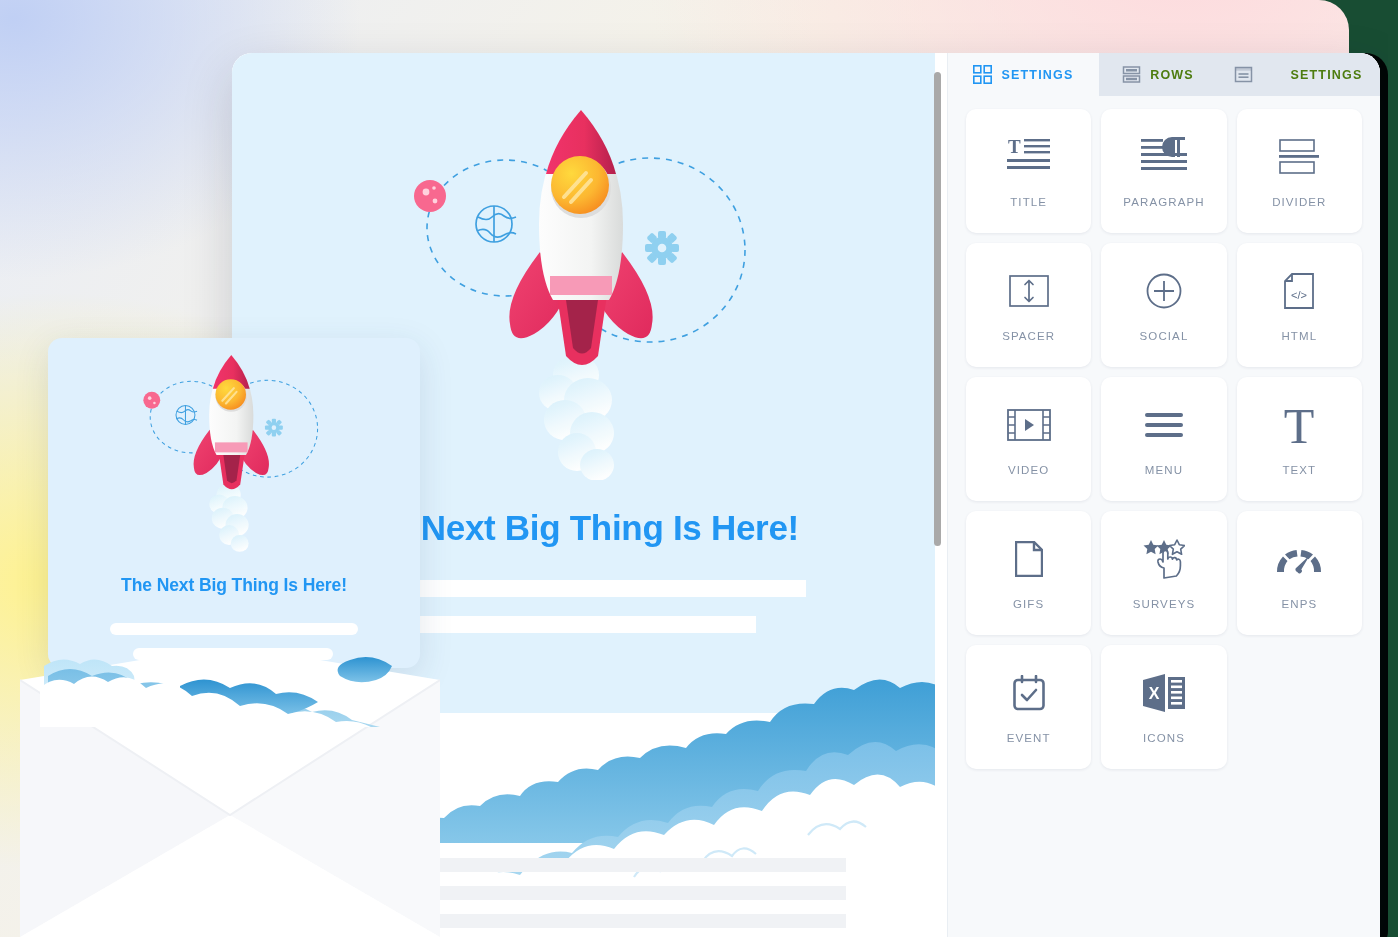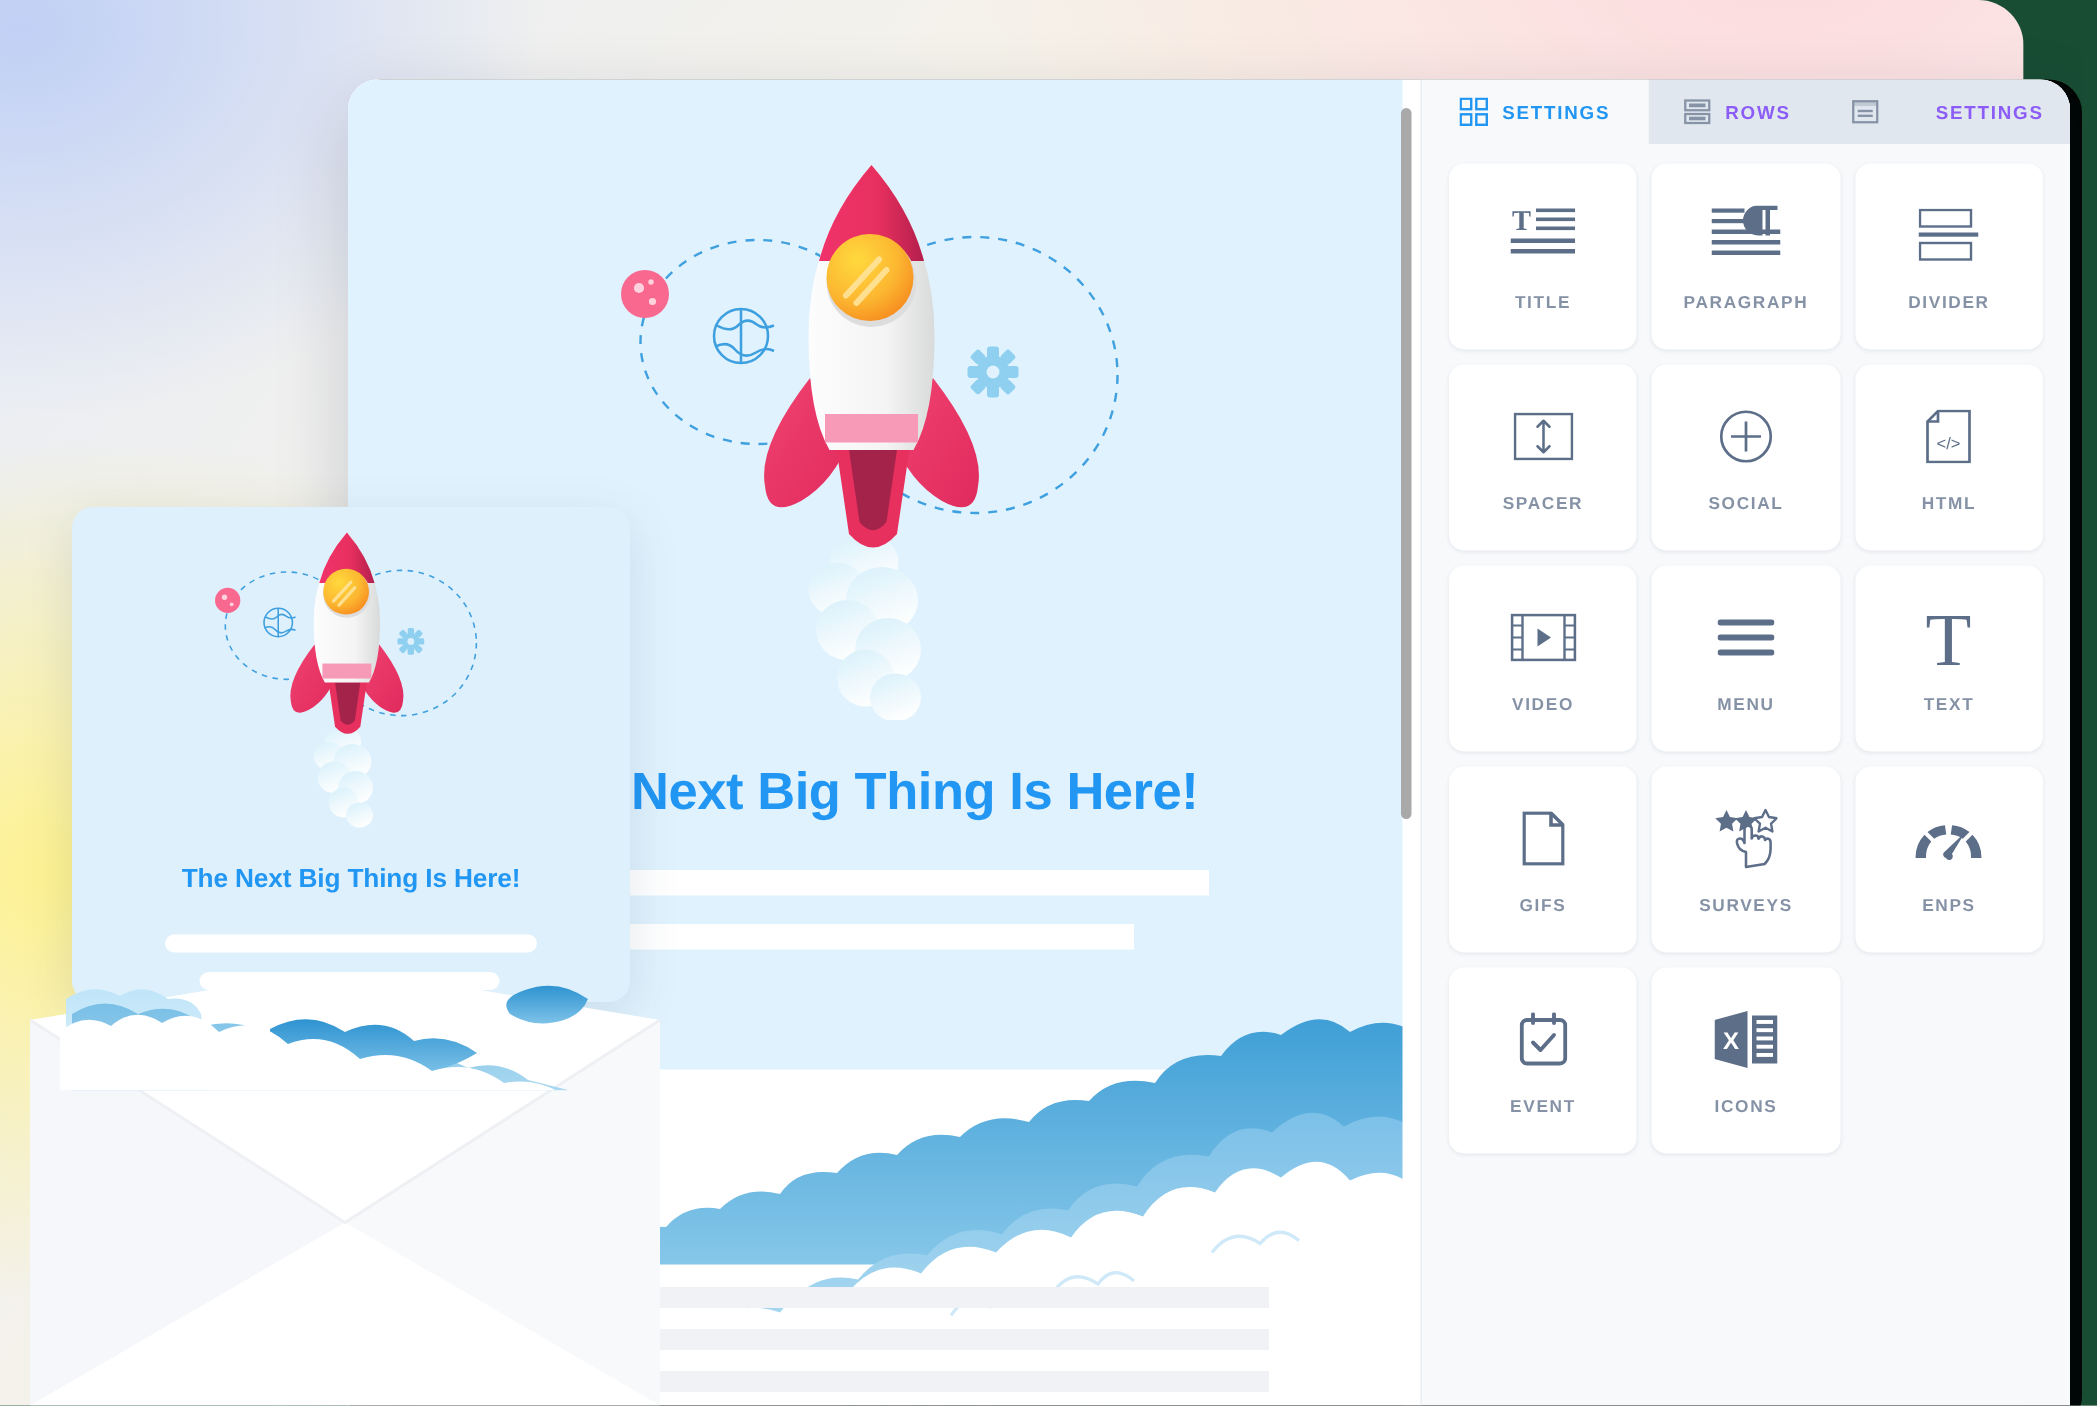--- a/index.html
+++ b/index.html
@@ -79,37 +79,37 @@
     position:absolute;left:151px;top:0;width:281px;height:43px;
     background:#e1e7ef;
   }
   .tab{
     position:relative;z-index:2;display:flex;align-items:center;gap:9px;
     height:43px;cursor:pointer;
   }
   #tab-content{width:151px;justify-content:center;background:#f7f9fb;}
   #tab-rows{width:118px;justify-content:center;}
   #tab-settings{width:163px;justify-content:center;gap:37px;}
-  .tab-label{font-size:12.5px;font-weight:700;letter-spacing:1.2px;color:#8b5cf6;}
+  .tab-label{font-size:12.5px;font-weight:700;letter-spacing:1.2px;color:#4d7c0f;}
   #tab-content .tab-label{color:#2196f3;}
 
   
   #blocks{
     position:absolute;left:0;top:43px;width:432px;height:841px;
     padding:13px 18px 0 18px;box-sizing:border-box;
     display:grid;grid-template-columns:repeat(3,1fr);gap:10px;
     align-content:start;
   }
   .block{
     background:#fff;border-radius:10px;height:124px;
     display:flex;flex-direction:column;align-items:center;justify-content:center;
     gap:16px;box-shadow:0 1px 3px rgba(40,60,90,.09);cursor:pointer;
   }
   .block-icon{height:46px;display:flex;align-items:center;justify-content:center;color:#5d6e89;}
-  .block-label{font-size:11.5px;letter-spacing:1.1px;color:#8592a6;font-weight:700;}
+  .block-label{font-size:11.5px;letter-spacing:1.1px;color:#8592a6;font-weight:400;}
 
   
   #mobile-card{
     position:absolute;left:48px;top:338px;width:372px;height:330px;
     border-radius:14px;background:#dff0fd;z-index:4;
     box-shadow:0 10px 34px rgba(40,70,110,.13);
     overflow:hidden;
   }
   #mobile-headline{
     position:absolute;left:0;top:237px;width:372px;text-align:center;

